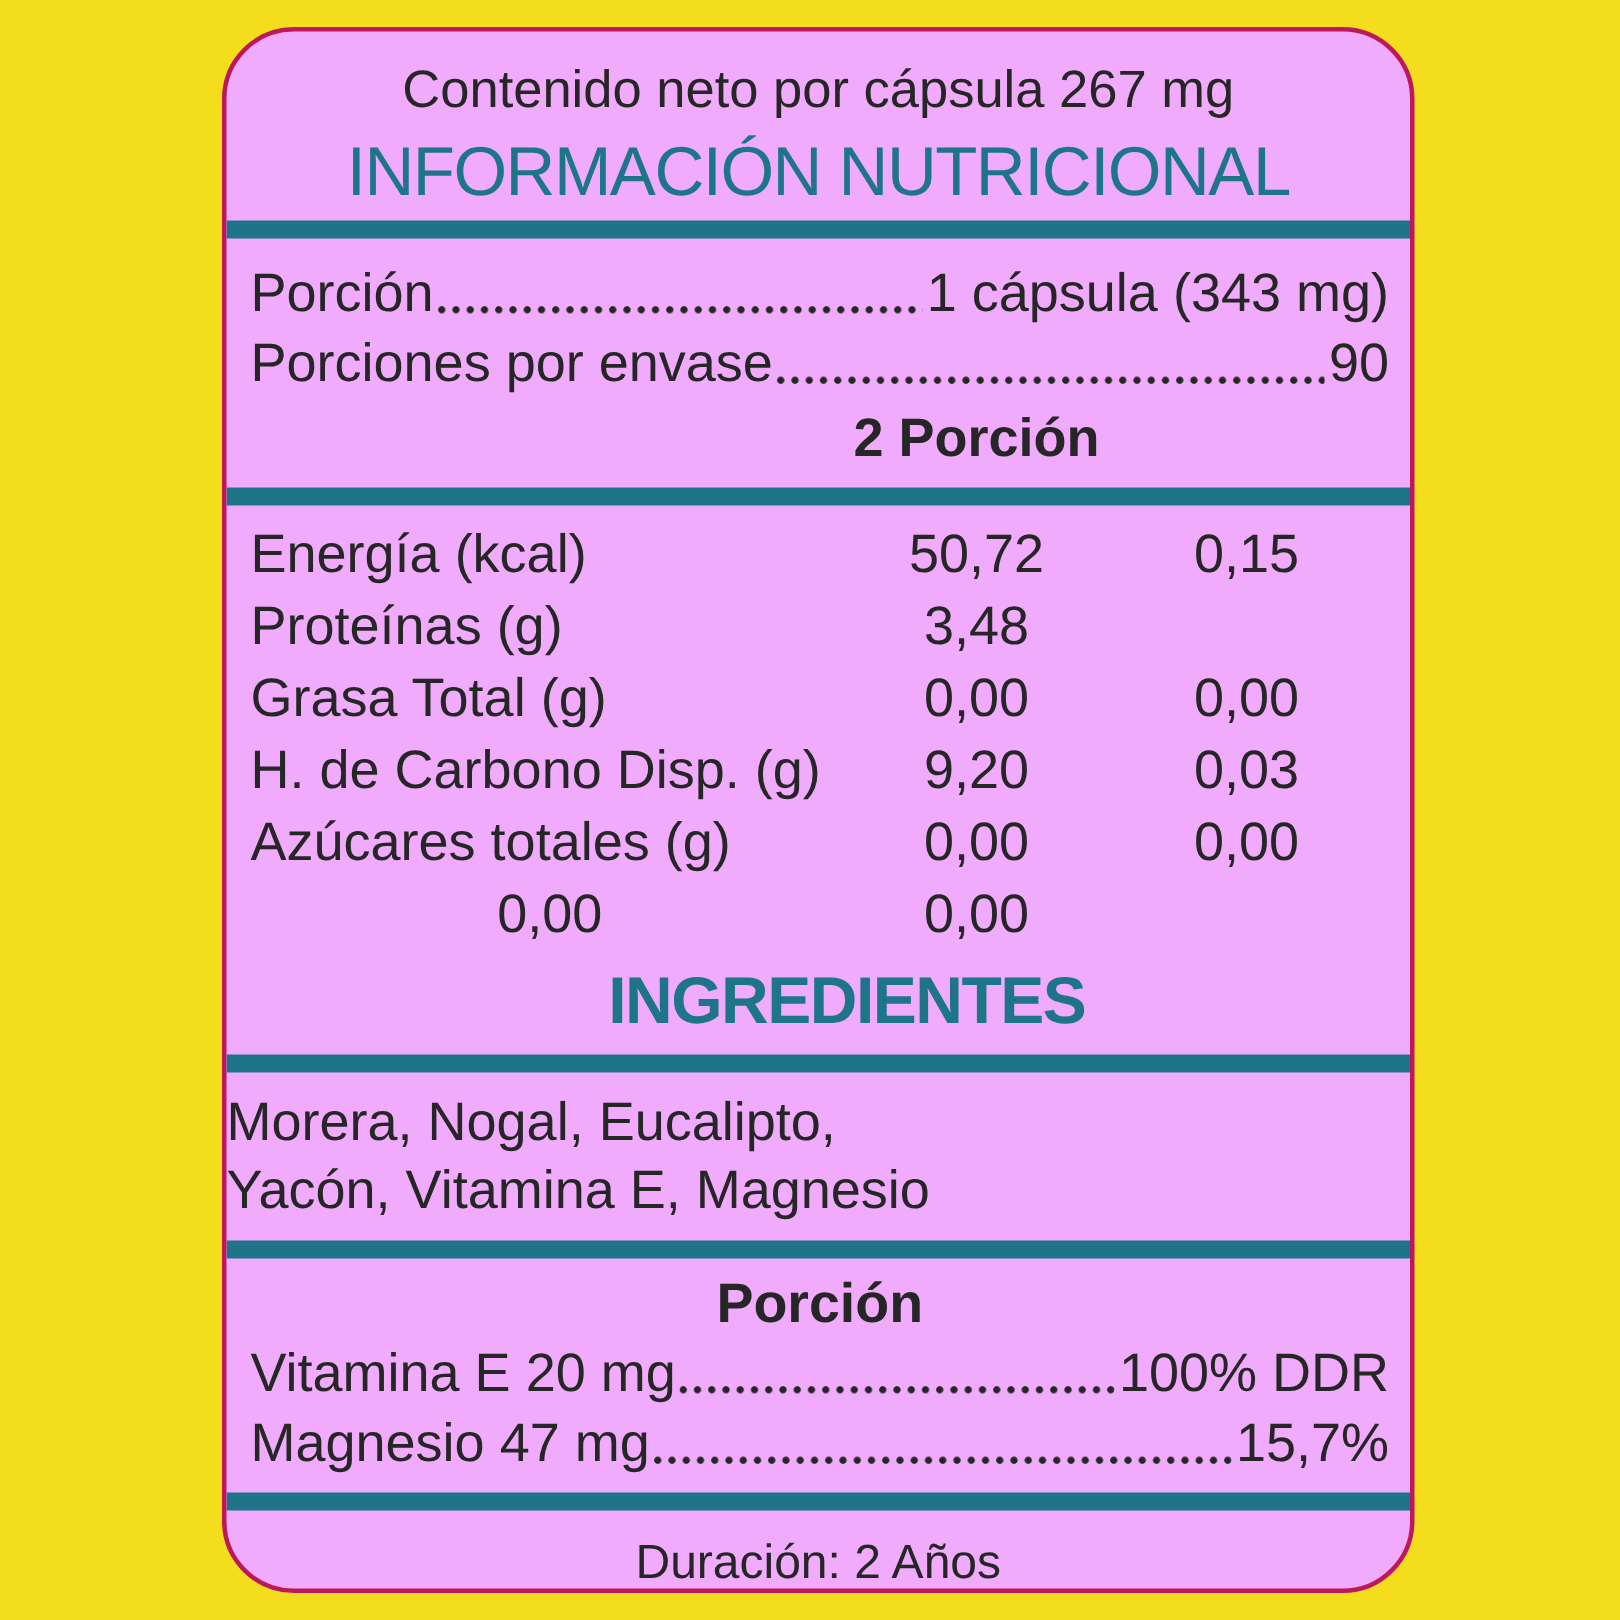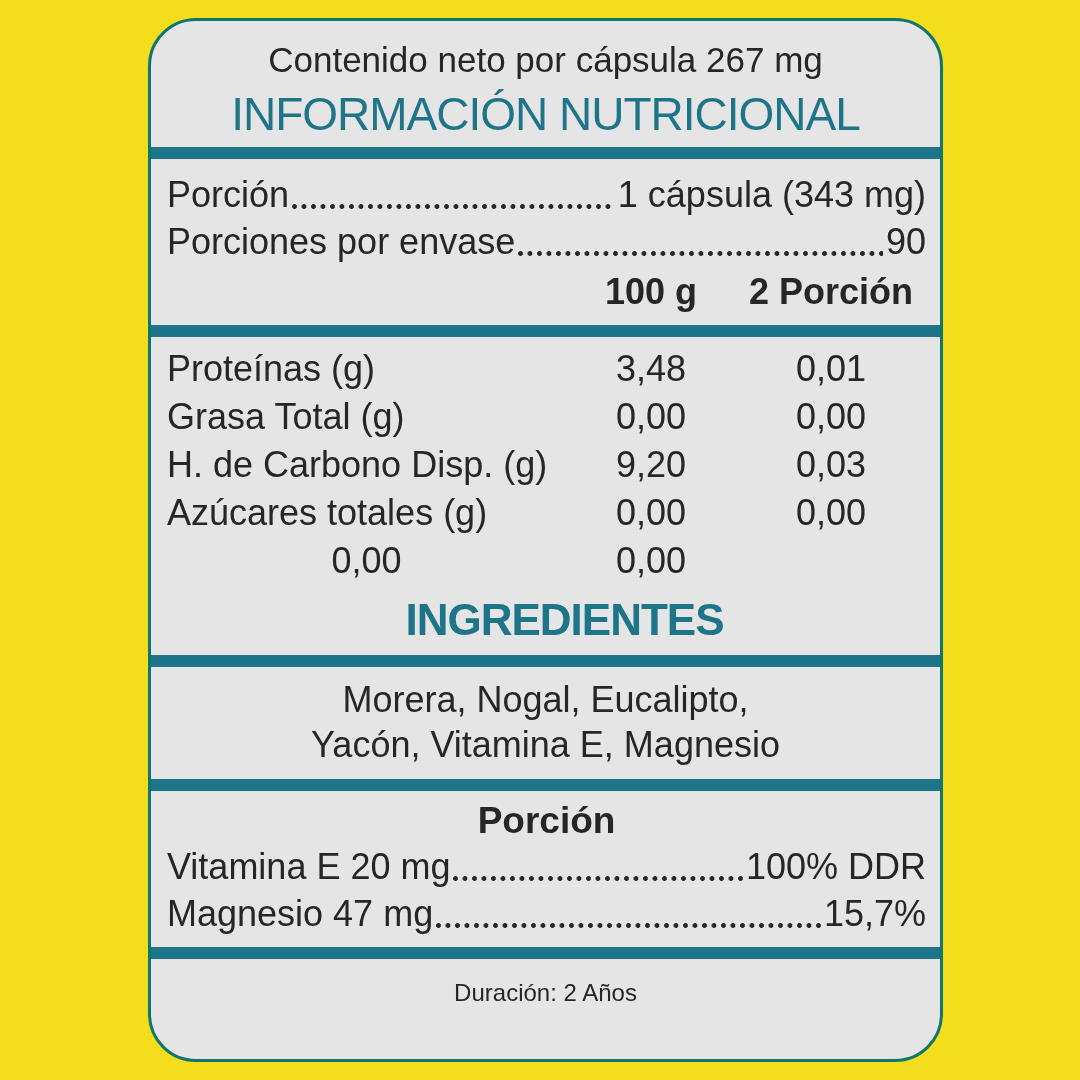--- a/index.html
+++ b/index.html
@@ -9,22 +9,22 @@
     font-family:"Liberation Sans","DejaVu Sans",sans-serif;
     color:#262626;
     position:relative;
     overflow:hidden;
     -webkit-font-smoothing:antialiased;
   }
   .card {
     position:absolute;
     left:148px; top:18px;
     width:789px; height:1038px;
-    background:#e5e5e5;
-    border:3px solid #0f766e;
+    background:#f0abfc;
+    border:3px solid #be185d;
     border-radius:48px;
     overflow:hidden;
   }
   .rule {
     height:12px;
     background:#1E7589;
     width:100%;
   }
   
   .sec-header { padding-top:18px; text-align:center; }
@@ -80,38 +80,37 @@
     font-size:44px;
     line-height:50px;
     font-weight:700;
     color:#1E7589;
     letter-spacing:-1px;
     margin-top:10px;
     margin-bottom:10px;
     margin-left:38px;
   }
   .sec-ing {
-    text-align:center;
     font-size:36px;
     line-height:45px;
     padding:10px 0 12px 0;
   }
   
   .sec-portion { padding:8px 14px 10px 16px; }
   .p-title {
     text-align:center;
     font-size:37px;
     line-height:44px;
     font-weight:700;
     color:#262626;
   }
   
   .sec-footer {
     text-align:center;
-    font-size:24px;
+    font-size:32px;
     line-height:44px;
     padding-top:12px;
   }
 </style>
 </head>
 <body>
 
 <div class="page">
   <div class="card">
 
@@ -128,32 +127,35 @@
         <span class="dots"></span>
         <span>1 cápsula (343 mg)</span>
       </div>
       <div class="leader-row">
         <span>Porciones por envase</span>
         <span class="dots"></span>
         <span>90</span>
       </div>
       <div class="nrow col-head">
         <span></span>
-        <span class="v bold">100 g</span>
         <span class="v bold">2 Porción</span>
       </div>
     </div>
 
     <div class="rule"></div>
 
     <div class="sec-table">
+      <div class="nrow">
+        <span>Energía (kcal)</span>
+        <span class="v">50,72</span>
+        <span class="v">0,15</span>
+      </div>
       <div class="nrow">
         <span>Proteínas (g)</span>
         <span class="v">3,48</span>
-        <span class="v">0,01</span>
       </div>
       <div class="nrow">
         <span>Grasa Total (g)</span>
         <span class="v">0,00</span>
         <span class="v">0,00</span>
       </div>
       <div class="nrow">
         <span>H. de Carbono Disp. (g)</span>
         <span class="v">9,20</span>
         <span class="v">0,03</span>

